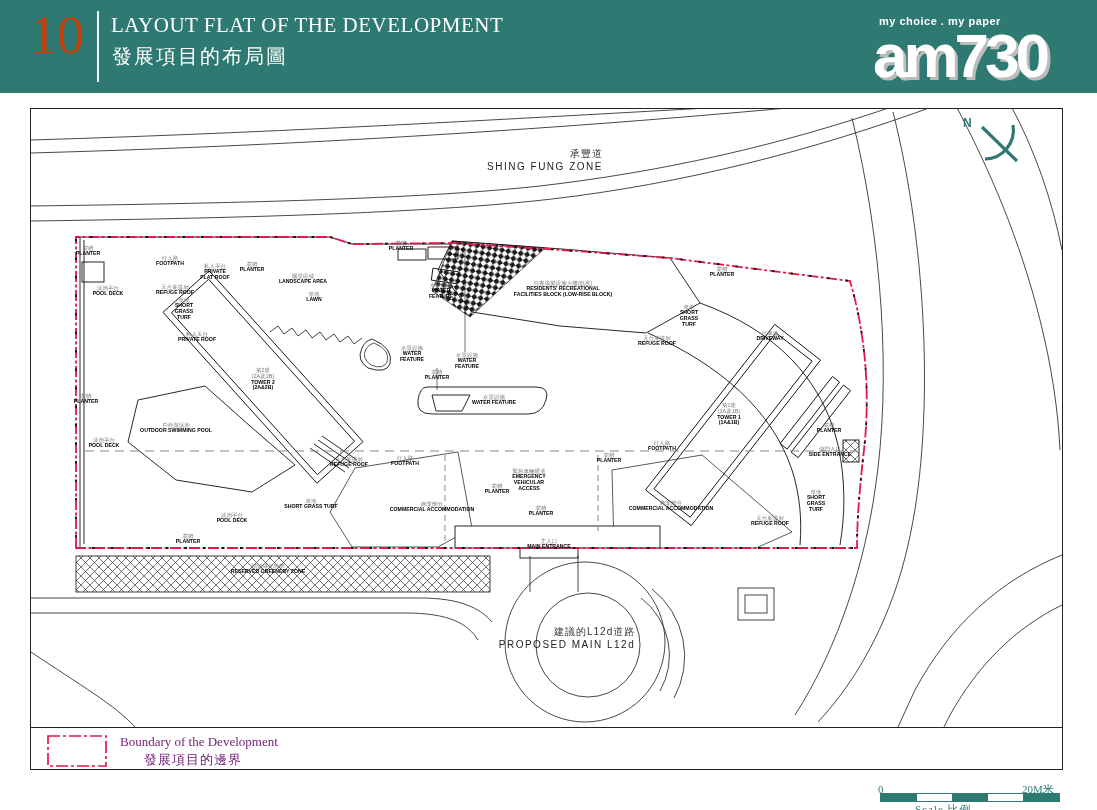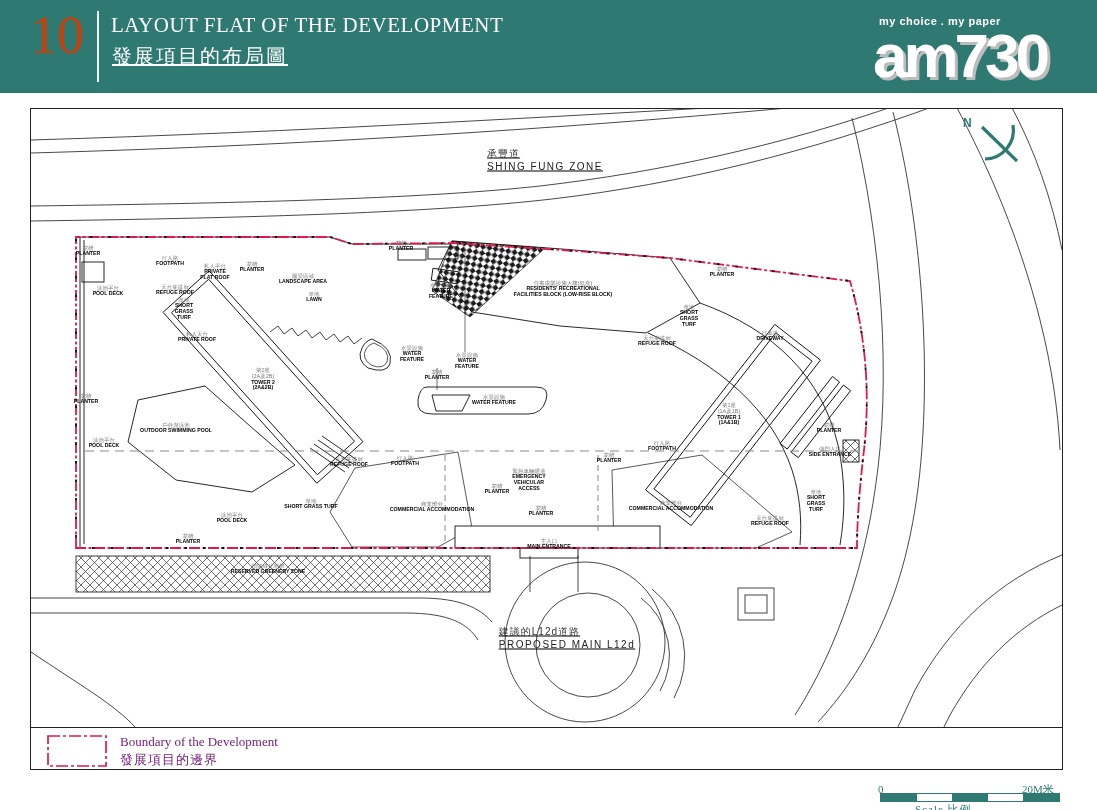--- a/index.html
+++ b/index.html
@@ -6,43 +6,43 @@
   body{width:1097px;height:810px;position:relative;overflow:hidden;
        font-family:"Liberation Sans",sans-serif;}
   
   .band{position:absolute;left:0;top:0;width:1097px;height:93px;background:#2e7a72;}
   .pageno{position:absolute;left:30px;top:8px;color:#c2410c;
           font:400 54px/1 "Liberation Serif",serif;}
   .vrule{position:absolute;left:97px;top:11px;width:2px;height:71px;background:rgba(255,255,255,.92);}
   .title-en{position:absolute;left:111px;top:14px;color:#fff;
             font:400 21px/1.1 "Liberation Serif",serif;letter-spacing:.5px;}
   .title-zh{position:absolute;left:112px;top:44px;color:#fff;
-            font:400 20px/1.2 "Liberation Serif",serif;letter-spacing:2px;text-decoration:underline;}
+            font:400 20px/1.2 "Liberation Serif",serif;letter-spacing:2px;}
   .brand{position:absolute;left:873px;top:16px;width:200px;}
   .tagline{color:#fff;font:700 11px/1 "Liberation Sans",sans-serif;letter-spacing:.5px;
            margin-left:6px;}
   .logo{color:#fff;font:900 62px/0.95 "Liberation Sans",sans-serif;letter-spacing:-4px;
         text-shadow:3px 3px 0 #bcbcbc;}
   
   .frame{position:absolute;left:30px;top:108px;width:1033px;height:662px;
          border:1.3px solid #222;box-sizing:border-box;background:#fff;}
   .divider{position:absolute;left:30px;top:727px;width:1033px;height:0;border-top:1px solid #222;}
   svg.plan{position:absolute;left:0;top:0;pointer-events:none;}
   
   .lbl{position:absolute;transform:translate(-50%,-50%);text-align:center;white-space:pre-line;}
   .lbl .zh{display:block;font:400 5.5px/1.15 "Liberation Sans",sans-serif;color:#7a7a7a;}
   .lbl .en{display:block;font:700 5.2px/1.12 "Liberation Sans",sans-serif;color:#000;letter-spacing:0;}
-  .road-lbl{position:absolute;transform:translate(-50%,-50%);text-align:left;white-space:pre-line;text-decoration:underline;}
+  .road-lbl{position:absolute;transform:translate(-50%,-50%);text-align:right;white-space:pre-line;}
   .road-lbl .zh{display:block;font:400 10px/1.25 "Liberation Sans",sans-serif;color:#333;letter-spacing:1px;}
   .road-lbl .en{display:block;font:400 10px/1.25 "Liberation Sans",sans-serif;color:#222;letter-spacing:1.5px;}
   .north-n{position:absolute;left:963px;top:117px;color:#2e7a72;font:700 12px/1 "Liberation Sans",sans-serif;}
   
   .legend-text{position:absolute;left:120px;top:733px;color:#701a75;
                font:400 13px/1.35 "Liberation Serif",serif;}
-  .legend-text .zh{letter-spacing:1px;}
+  .legend-text .zh{letter-spacing:1px;margin-left:24px;}
   
   .scale-num{position:absolute;color:#2e7a72;font:400 11px/1 "Liberation Serif",serif;}
   .scale-bar{position:absolute;left:880px;top:793px;width:180px;height:9px;
              border:1px solid #2e7a72;box-sizing:border-box;display:flex;}
   .scale-bar span{flex:1;}
   .seg-t{background:#2e7a72;} .seg-w{background:#fff;}
   .scale-cap{position:absolute;left:915px;top:804px;color:#2e7a72;
              font:400 11px/1 "Liberation Serif",serif;letter-spacing:1px;}
 </style>
 </head>

